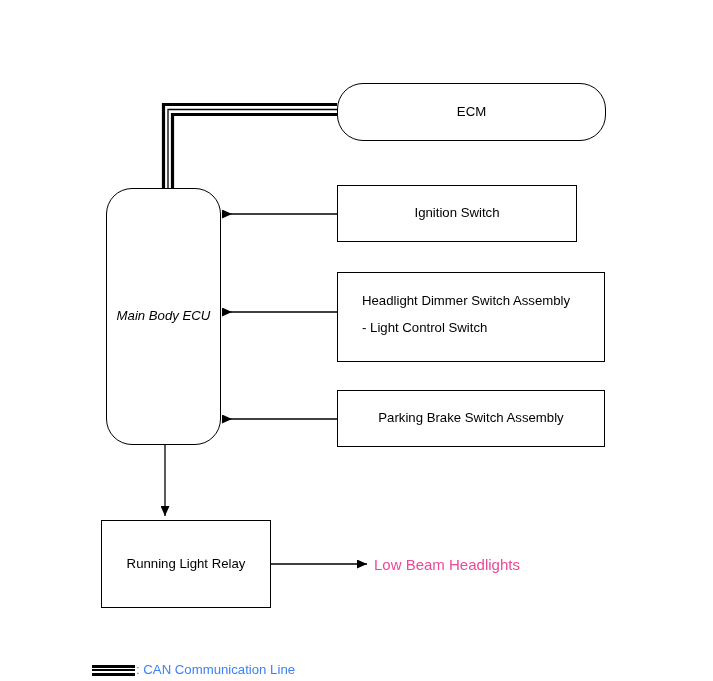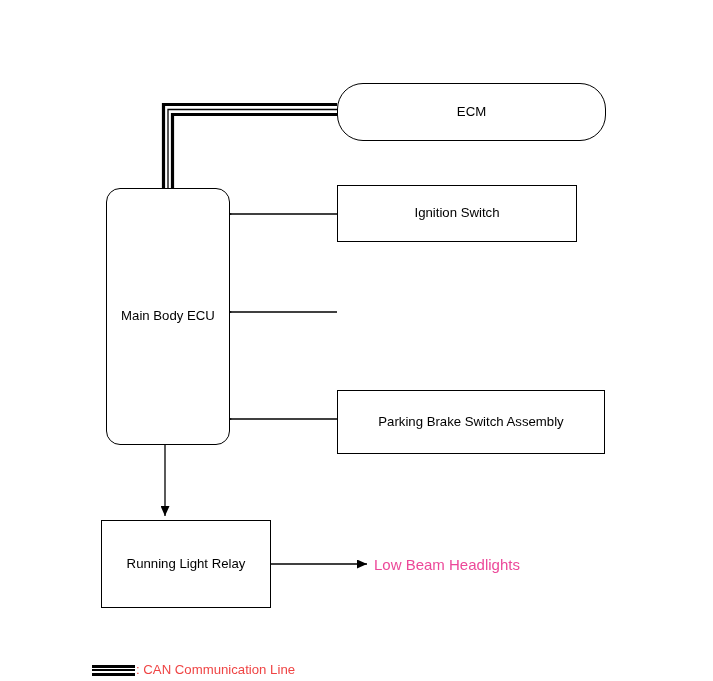--- a/index.html
+++ b/index.html
@@ -56,23 +56,24 @@
     left: 337px;
     top: 39px;
     width: 269px;
     height: 58px;
     border-radius: 26px;
   }
   
   #main-body-ecu-box {
     left: 106px;
     top: 144px;
-    width: 124px;
+    width: 115px;
     height: 257px;
-    border-radius: 14px;
+    border-radius: 26px;
+    font-style: italic;
   }
   #main-body-ecu-box .node-label {
     width: 100%;
     text-align: center;
   }
   
   #ignition-switch-box {
     left: 337px;
     top: 141px;
     width: 240px;
@@ -88,21 +89,21 @@
     padding-top: 14px;
   }
   #headlight-dimmer-box .node-label {
     line-height: 2.05;
   }
   
   #parking-brake-box {
     left: 337px;
     top: 346px;
     width: 268px;
-    height: 64px;
+    height: 57px;
   }
   
   #running-light-relay-box {
     left: 101px;
     top: 476px;
     width: 170px;
     height: 88px;
   }
   
   .free-label {
@@ -135,21 +136,21 @@
     position: absolute;
     left: 0;
     width: 43px;
     background: #000000;
   }
   #legend-swatch .bar.top    { top: 3px;  height: 3.2px; }
   #legend-swatch .bar.mid    { top: 7.4px; height: 1.4px; }
   #legend-swatch .bar.bottom { top: 10.6px; height: 3.2px; }
   #legend-text {
     font-size: 13.2px;
-    color: #ef4444;
+    color: #3b82f6;
     margin-left: 1px;
     white-space: nowrap;
   }
 </style>
 </head>
 <body>
 
 <div id="diagram-root">
 
   <svg id="diagram-svg" viewBox="0 0 713 681">
@@ -190,20 +191,24 @@
   </div>
 
   <div class="node-box rounded center-text" id="main-body-ecu-box">
     <span class="node-label">Main Body ECU</span>
   </div>
 
   <div class="node-box center-text" id="ignition-switch-box">
     <span class="node-label">Ignition Switch</span>
   </div>
 
+  <div class="node-box" id="headlight-dimmer-box">
+    <span class="node-label left-pad">Headlight Dimmer Switch Assembly
+- Light Control Switch</span>
+  </div>
 
   <div class="node-box center-text" id="parking-brake-box">
     <span class="node-label">Parking Brake Switch Assembly</span>
   </div>
 
   <div class="node-box center-text" id="running-light-relay-box">
     <span class="node-label">Running Light Relay</span>
   </div>
 
   <div class="free-label" id="low-beam-label">

